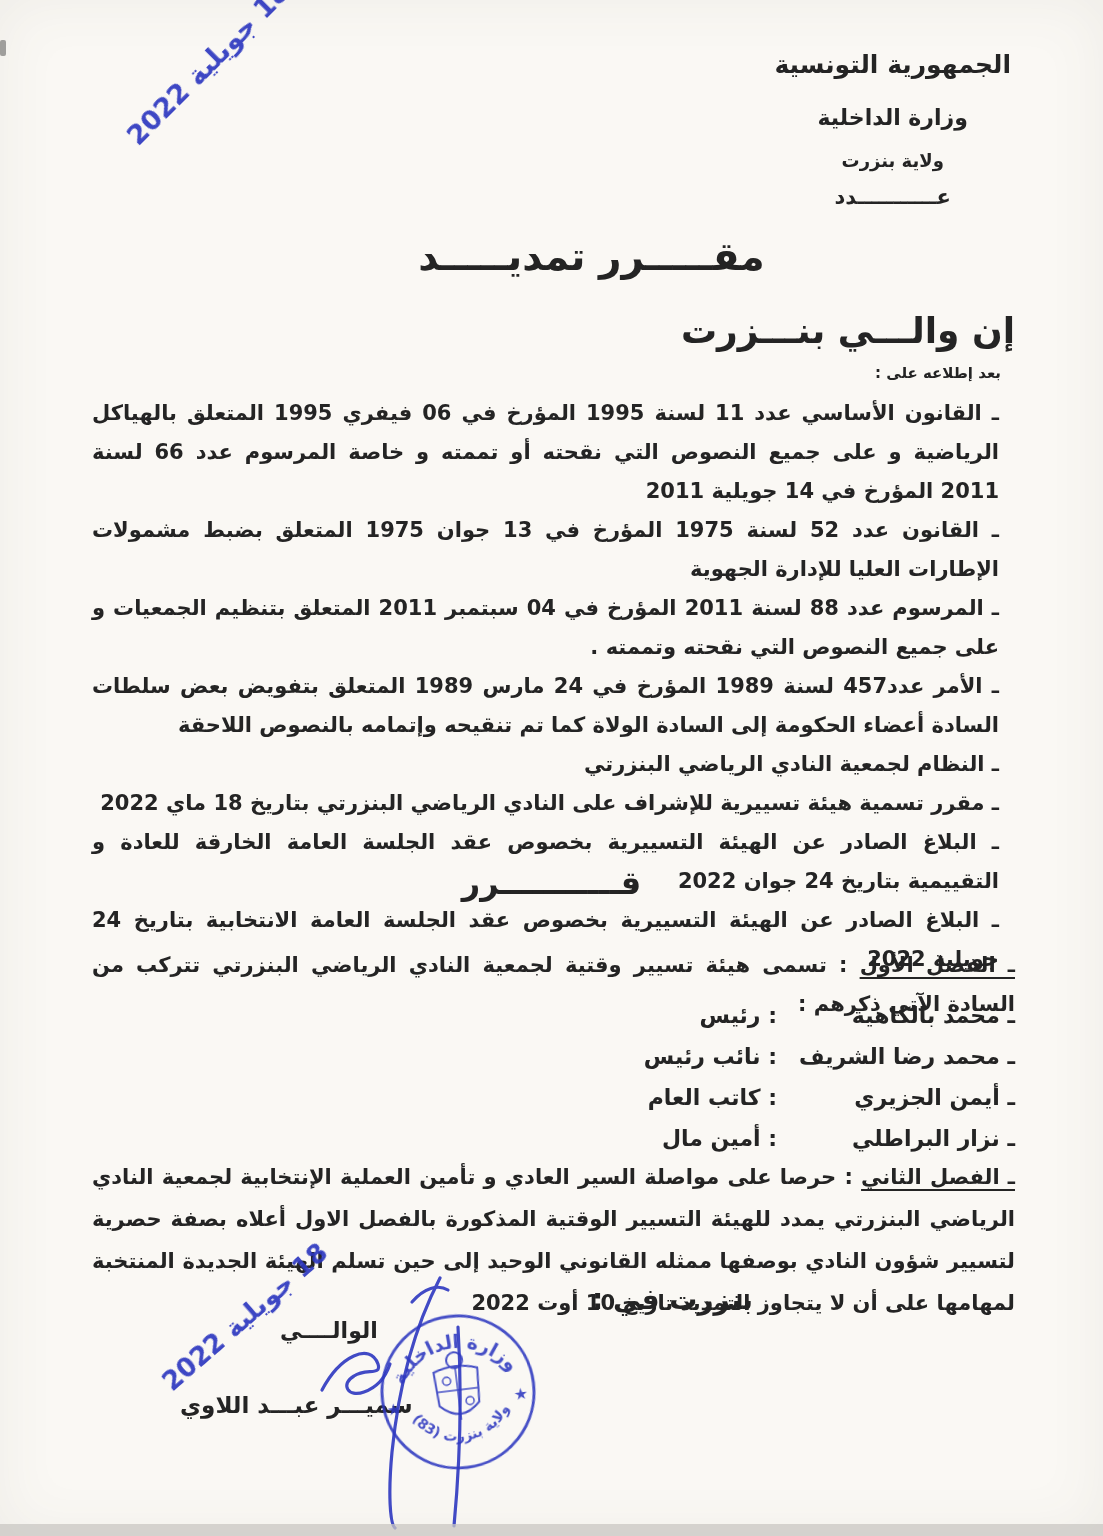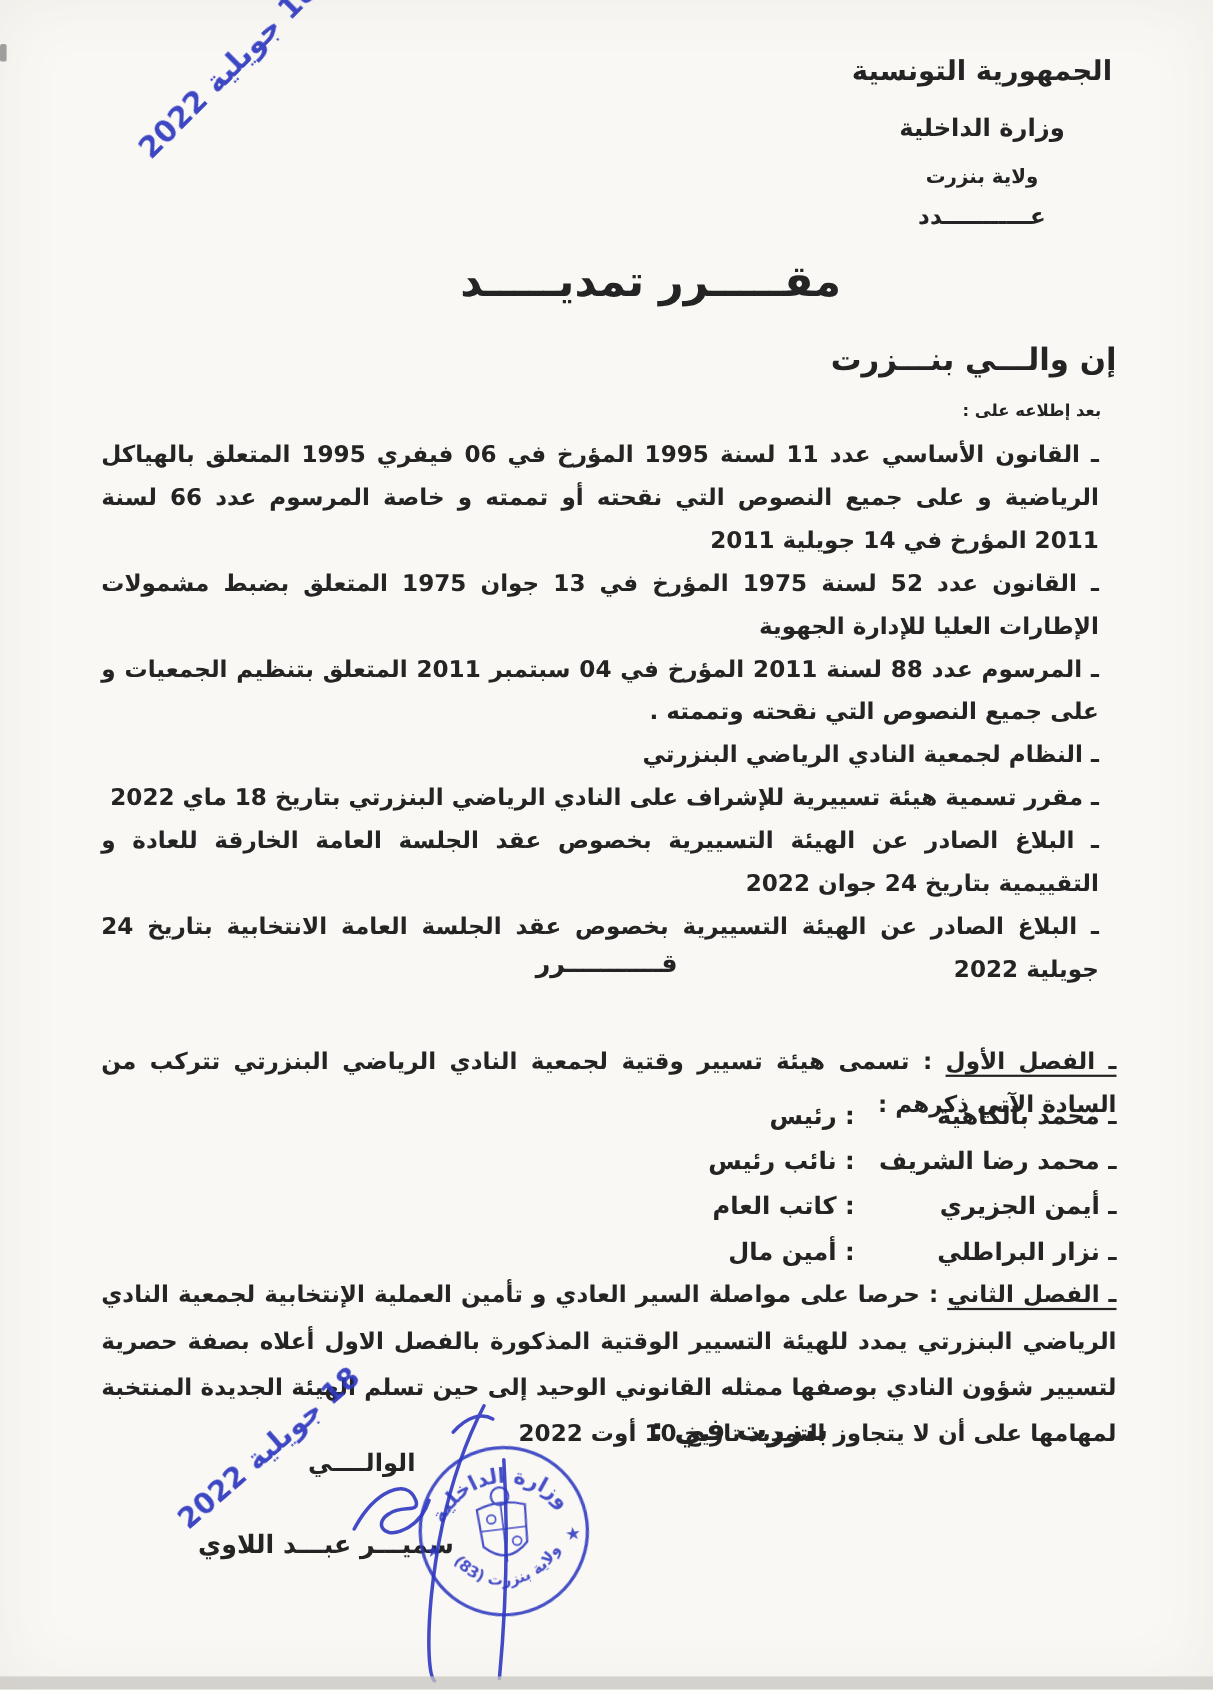--- a/index.html
+++ b/index.html
@@ -16,24 +16,24 @@
 
   #date-stamp-top{position:absolute;left:88px;top:48px;width:240px;text-align:center;
     transform:rotate(-45deg);font-size:27px;letter-spacing:1px;opacity:.92;filter:blur(.3px);}
   #header-block{position:absolute;top:50px;right:92px;text-align:center;}
   #header-block .h1{font-size:25px;margin-bottom:26px;}
   #header-block .h2{font-size:22px;margin-bottom:20px;}
   #header-block .h3{font-size:18px;margin-bottom:14px;}
   #header-block .h4{font-size:21px;letter-spacing:3px;}
 
   #doc-title{position:absolute;top:234px;left:80px;right:0;text-align:center;font-size:39px;}
-  #intro{position:absolute;top:310px;right:88px;font-size:28px;}
+  #intro{position:absolute;top:310px;right:88px;font-size:36px;}
   #after-review{position:absolute;top:364px;right:102px;font-size:15px;}
   #items{position:absolute;top:394px;right:104px;left:92px;font-size:21px;line-height:39px;}
-  #decision-word{position:absolute;top:864px;left:0;width:100%;text-align:center;font-size:23px;}
+  #decision-word{position:absolute;top:864px;left:0;width:100%;text-align:center;font-size:32px;}
   #chapter1{position:absolute;top:946px;right:88px;left:92px;font-size:21px;line-height:39px;}
   #members{position:absolute;top:1004px;right:88px;width:378px;font-size:22px;}
   .member-row{display:flex;justify-content:space-between;direction:rtl;margin-bottom:17px;line-height:24px;}
   .member-role{width:140px;}
   #chapter2{position:absolute;top:1156px;right:88px;left:92px;font-size:21px;line-height:42px;}
   #place-line{position:absolute;top:1283px;left:592px;font-size:28px;}
   #gov-title{position:absolute;top:1318px;left:280px;font-size:22px;letter-spacing:1px;}
   #gov-name{position:absolute;top:1392px;left:180px;font-size:23px;}
   #date-stamp-bottom{position:absolute;left:130px;top:1302px;width:230px;text-align:center;
     transform:rotate(-41deg);font-size:26px;letter-spacing:1px;opacity:.92;filter:blur(.3px);}
@@ -62,20 +62,21 @@
 
   <div id="doc-title" class="ar">مقـــــرر تمديـــــد</div>
 
   <div id="intro" class="ar">إن والـــي بنـــزرت</div>
   <div id="after-review" class="ar">بعد إطلاعه على :</div>
 
   <div id="items" class="para">
     <div class="item">ـ القانون الأساسي عدد 11 لسنة 1995 المؤرخ في 06 فيفري 1995 المتعلق بالهياكل الرياضية و على جميع النصوص التي نقحته أو تممته و خاصة المرسوم عدد 66 لسنة 2011 المؤرخ في 14 جويلية 2011</div>
     <div class="item">ـ القانون عدد 52 لسنة 1975 المؤرخ في 13 جوان 1975 المتعلق بضبط مشمولات الإطارات العليا للإدارة الجهوية</div>
     <div class="item">ـ المرسوم عدد 88 لسنة 2011 المؤرخ في 04 سبتمبر 2011 المتعلق بتنظيم الجمعيات و على جميع النصوص التي نقحته وتممته .</div>
+    <div class="item">ـ الأمر عدد457 لسنة 1989 المؤرخ في 24 مارس 1989 المتعلق بتفويض بعض سلطات السادة أعضاء الحكومة إلى السادة الولاة كما تم تنقيحه وإتمامه بالنصوص اللاحقة</div>
     <div class="item">ـ النظام لجمعية النادي الرياضي البنزرتي</div>
     <div class="item">ـ مقرر تسمية هيئة تسييرية للإشراف على النادي الرياضي البنزرتي بتاريخ 18 ماي 2022</div>
     <div class="item">ـ البلاغ الصادر عن الهيئة التسييرية بخصوص عقد الجلسة العامة الخارقة للعادة و التقييمية بتاريخ 24 جوان 2022</div>
     <div class="item">ـ البلاغ الصادر عن الهيئة التسييرية بخصوص عقد الجلسة العامة الانتخابية بتاريخ 24 جويلية 2022</div>
   </div>
 
   <div id="decision-word" class="ar">قـــــــــــرر</div>
 
   <div id="chapter1" class="para">
     <span class="u">ـ الفصل الأول</span><span> : تسمى هيئة تسيير وقتية لجمعية النادي الرياضي البنزرتي تتركب من السادة الآتي  ذكرهم  :</span>

